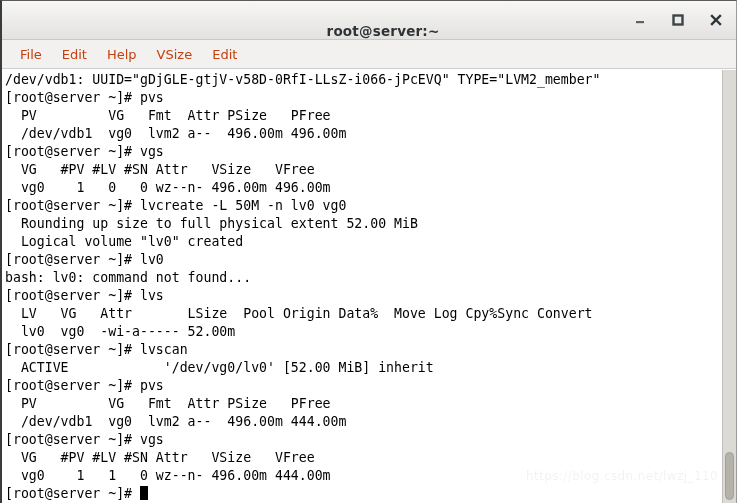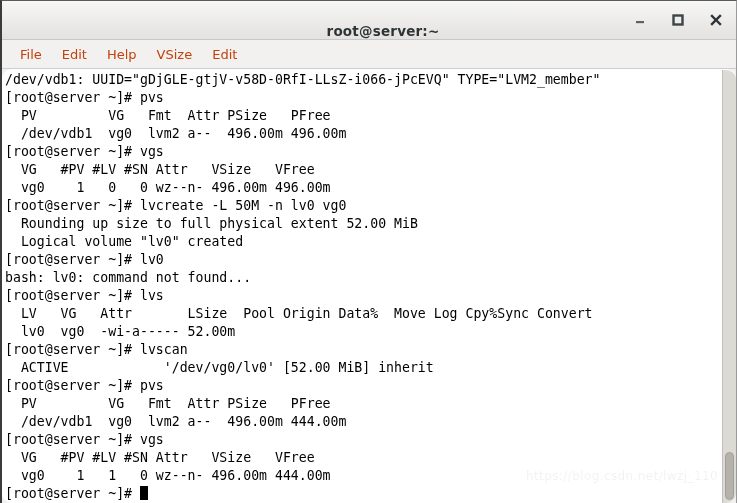--- a/index.html
+++ b/index.html
@@ -89,21 +89,20 @@
   }
 
   
   #terminal-wrap {
     position: relative;
     flex: 1 1 auto;
     display: flex;
     background: #ffffff;
     overflow: hidden;
     border-top: 1px solid #ffffff;
-    border-radius: 10px;
   }
   #terminal {
     position: relative;
     flex: 1 1 auto;
     background: #ffffff;
     color: #000000;
     font-family: "DejaVu Sans Mono", monospace;
     font-size: 13.2px;
     line-height: 18px;
     padding: 1px 0 0 3px;

